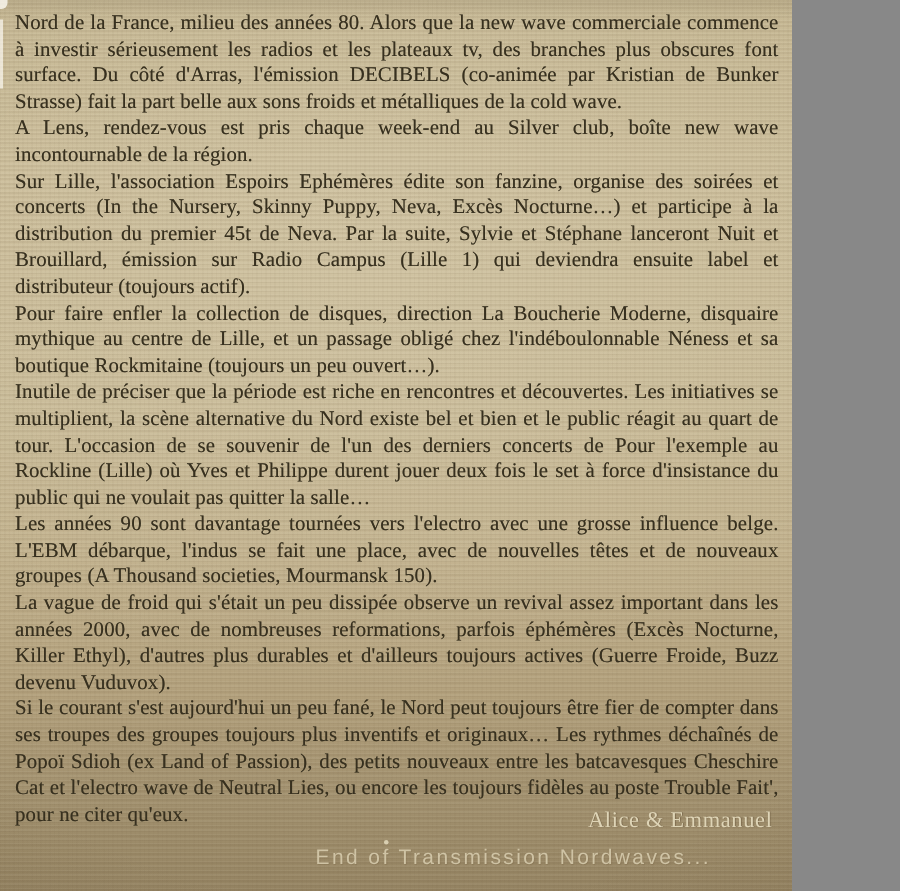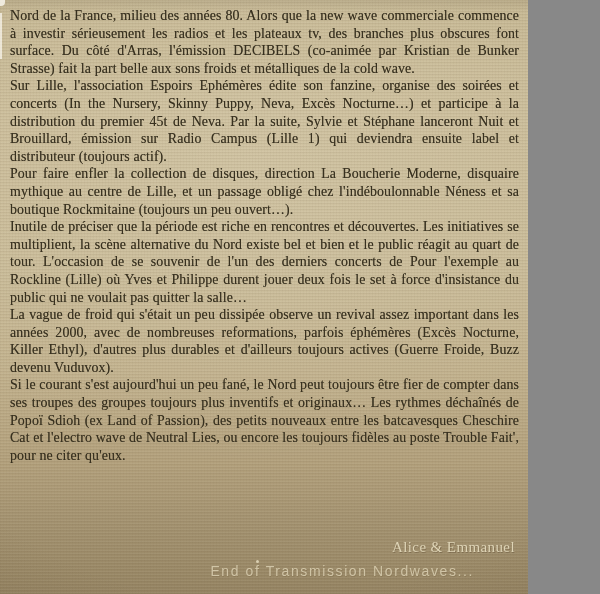--- a/index.html
+++ b/index.html
@@ -120,23 +120,25 @@
     background: rgba(238,229,202,0.75);
   }
 </style>
 </head>
 <body>
 
 <div class="page">
 
   <div class="content">
     <p>Nord de la France, milieu des années 80. Alors que la new wave commerciale commence à investir sérieusement les radios et les plateaux tv, des branches plus obscures font surface. Du côté d'Arras, l'émission DECIBELS (co-animée par Kristian de Bunker Strasse) fait la part belle aux sons froids et métalliques de la cold wave.</p>
+    <p>A Lens, rendez-vous est pris chaque week-end au Silver club, boîte new wave incontournable de la région.</p>
     <p>Sur Lille, l'association Espoirs Ephémères édite son fanzine, organise des soirées et concerts (In the Nursery, Skinny Puppy, Neva, Excès Nocturne…) et participe à la distribution du premier 45t de Neva. Par la suite, Sylvie et Stéphane lanceront Nuit et Brouillard, émission sur Radio Campus (Lille 1) qui deviendra ensuite label et distributeur (toujours actif).</p>
     <p>Pour faire enfler la collection de disques, direction La Boucherie Moderne, disquaire mythique au centre de Lille, et un passage obligé chez l'indéboulonnable Néness et sa boutique Rockmitaine (toujours un peu ouvert…).</p>
     <p>Inutile de préciser que la période est riche en rencontres et découvertes. Les initiatives se multiplient, la scène alternative du Nord existe bel et bien et le public réagit au quart de tour. L'occasion de se souvenir de l'un des derniers concerts de Pour l'exemple au Rockline (Lille) où Yves et Philippe durent jouer deux fois le set à force d'insistance du public qui ne voulait pas quitter la salle…</p>
+    <p>Les années 90 sont davantage tournées vers l'electro avec une grosse influence belge. L'EBM débarque, l'indus se fait une place, avec de nouvelles têtes et de nouveaux groupes (A Thousand societies, Mourmansk 150).</p>
     <p>La vague de froid qui s'était un peu dissipée observe un revival assez important dans les années 2000, avec de nombreuses reformations, parfois éphémères (Excès Nocturne, Killer Ethyl), d'autres plus durables et d'ailleurs toujours actives (Guerre Froide, Buzz devenu Vuduvox).</p>
     <p>Si le courant s'est aujourd'hui un peu fané, le Nord peut toujours être fier de compter dans ses troupes des groupes toujours plus inventifs et originaux… Les rythmes déchaînés de Popoï Sdioh (ex Land of Passion), des petits nouveaux entre les batcavesques Cheschire Cat et l'electro wave de Neutral Lies, ou encore les toujours fidèles au poste Trouble Fait', pour ne citer qu'eux.</p>
   </div>
 
   <div class="signature">Alice &amp; Emmanuel</div>
 
   <div class="stamp">End of Transmission Nordwaves...</div>
 
   <div class="edge-mark"></div>
   <div class="corner-speck"></div>

